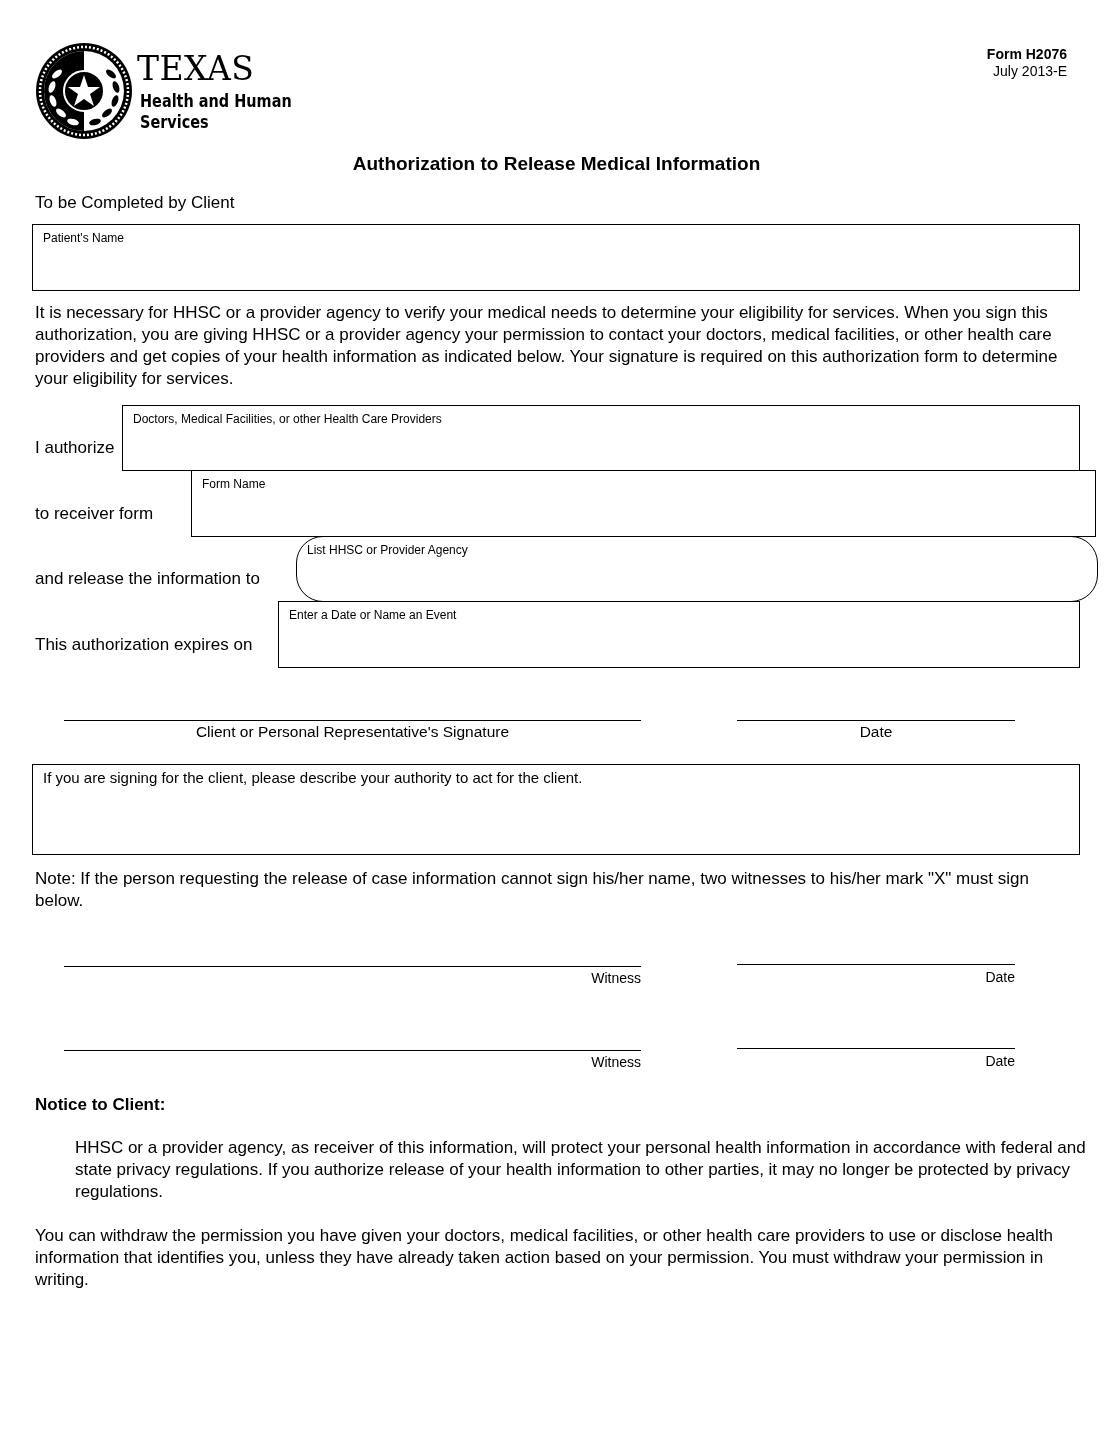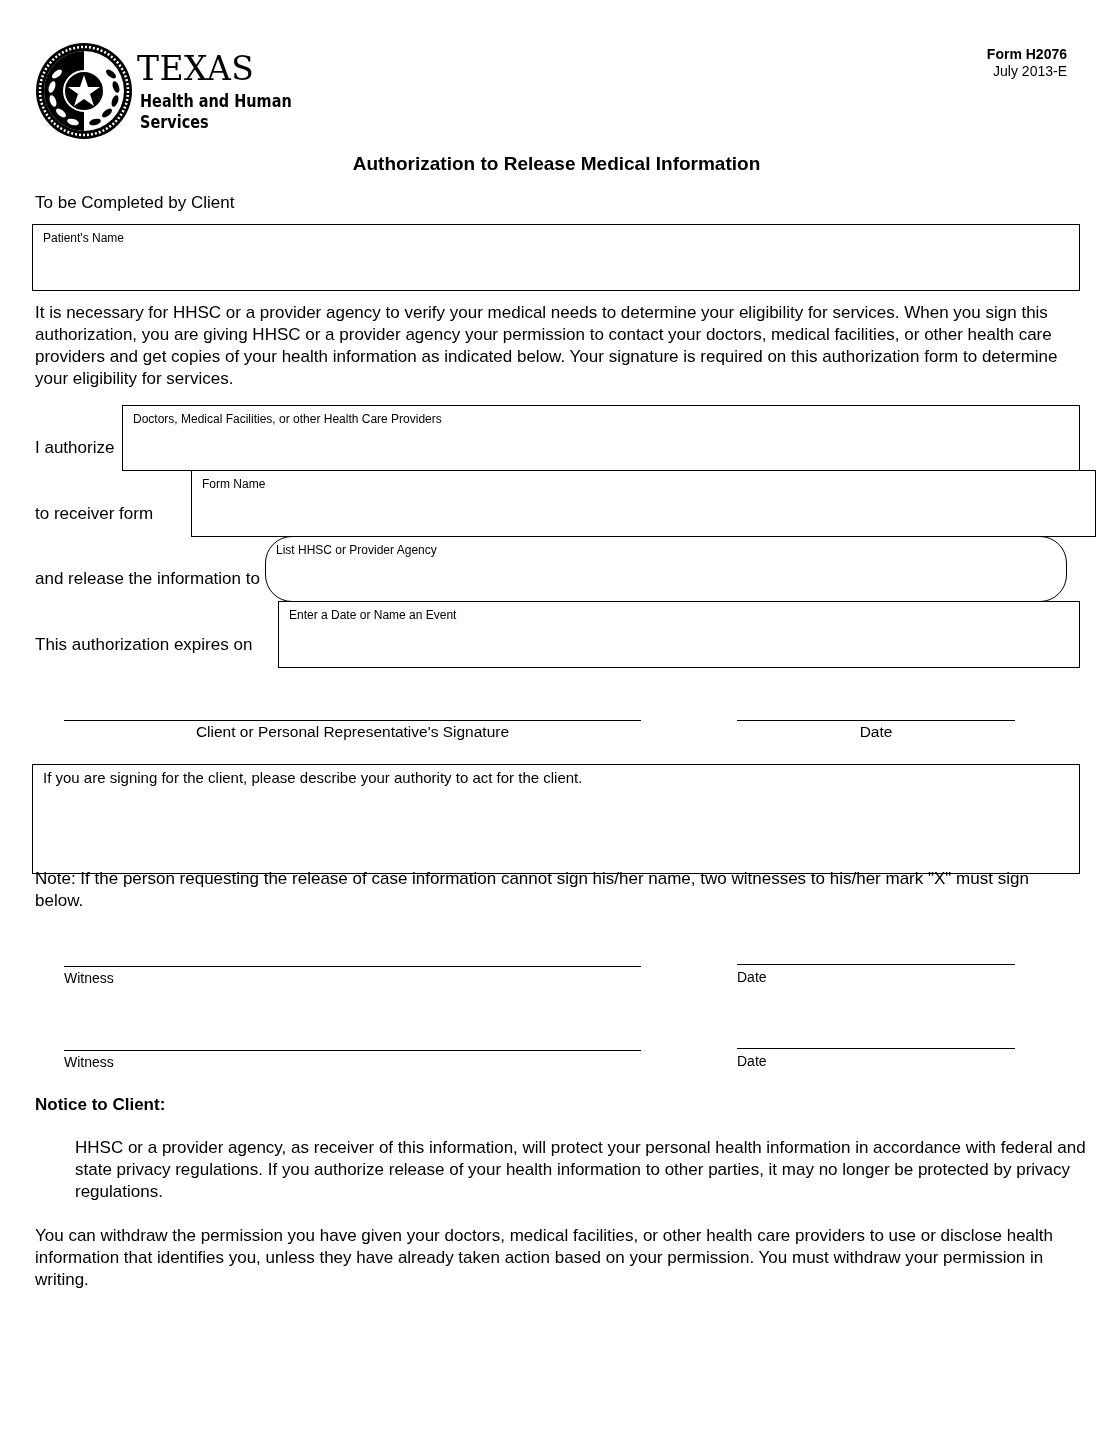--- a/index.html
+++ b/index.html
@@ -10,21 +10,21 @@
     .logo-texas { left:137px; top:51px; font-family:"DejaVu Serif", serif; font-size:33px; letter-spacing:0.5px; line-height:36px; }
     .logo-sub { left:140px; font-family:"DejaVu Sans", sans-serif; font-size:17px; font-weight:bold; line-height:21px; transform:scaleX(0.85); transform-origin:left top; }
     .form-id { right:46px; top:46px; text-align:right; font-size:14px; line-height:17px; }
     .form-id .num { font-weight:bold; }
     .title { left:0; width:1113px; top:153px; text-align:center; font-size:19px; font-weight:bold; }
     .txt { font-size:17px; line-height:22px; }
     .box { border:1.5px solid #000; box-sizing:border-box; }
     .box-label { position:absolute; left:10px; top:6px; font-size:12px; }
     .sigline { border-top:1.5px solid #000; }
     .cap { text-align:center; font-size:15.5px; }
-    .cap-sm { text-align:left; font-size:14px; }
+    .cap-sm { text-align:right; font-size:14px; }
     .field-input { position:absolute; left:8px; right:8px; bottom:6px; height:26px; border:none; background:transparent; font-family:"Liberation Sans", sans-serif; font-size:15px; outline:none; }
   </style>
 </head>
 <body>
 
 <div class="abs logo-seal">
   <svg width="98" height="98" viewBox="0 0 98 98">
     <circle cx="49" cy="49" r="48" fill="#000"></circle>
     <circle cx="49" cy="49" r="44" fill="none" stroke="#fff" stroke-width="2.5" stroke-dasharray="2 2"></circle>
     <circle cx="49" cy="49" r="40" fill="#fff"></circle>
@@ -73,37 +73,37 @@
   <input class="field-input" value="" style="">
 </div>
 
 <div class="abs txt" style="left:35px; top:503px;">to receiver form</div>
 <div class="abs box" style="left:191px; top:470px; width:905px; height:67px;">
   <span class="box-label">Form Name</span>
   <input class="field-input" value="" style="">
 </div>
 
 <div class="abs txt" style="left:35px; top:568px;">and release the information to</div>
-<div class="abs box" style="left:265px; top:536px; width:802px; height:66px;border-radius:27px;">
+<div class="abs box" style="left:296px; top:536px; width:802px; height:66px;border-radius:27px;">
   <span class="box-label">List HHSC or Provider Agency</span>
   <input class="field-input" value="" style="">
 </div>
 
 <div class="abs txt" style="left:35px; top:634px;">This authorization expires on</div>
 <div class="abs box" style="left:278px; top:601px; width:802px; height:67px;">
   <span class="box-label">Enter a Date or Name an Event</span>
   <input class="field-input" value="" style="">
 </div>
 
 <div class="abs sigline" style="left:64px; top:720px; width:577px;"></div>
 <div class="abs cap" style="left:64px; top:723px; width:577px;">Client or Personal Representative's Signature</div>
 <div class="abs sigline" style="left:737px; top:720px; width:278px;"></div>
 <div class="abs cap" style="left:737px; top:723px; width:278px;">Date</div>
 
-<div class="abs box" style="left:32px; top:764px; width:1048px; height:110px;text-decoration:underline;">
+<div class="abs box" style="left:32px; top:764px; width:1048px; height:91px;text-decoration:underline;">
   <span class="box-label" style="top:4px; font-size:15px;">If you are signing for the client, please describe your authority to act for the client.</span>
   <input class="field-input" value="" style="">
 </div>
 
 <div class="abs txt" style="left:35px; top:868px; width:1040px;">Note: If the person requesting the release of case information cannot sign his/her name, two witnesses to his/her mark "X" must sign below.</div>
 
 <div class="abs sigline" style="left:64px; top:966px; width:577px;"></div>
 <div class="abs cap-sm" style="left:64px; top:970px; width:577px;">Witness</div>
 <div class="abs sigline" style="left:737px; top:964px; width:278px;"></div>
 <div class="abs cap-sm" style="left:737px; top:969px; width:278px;">Date</div>

